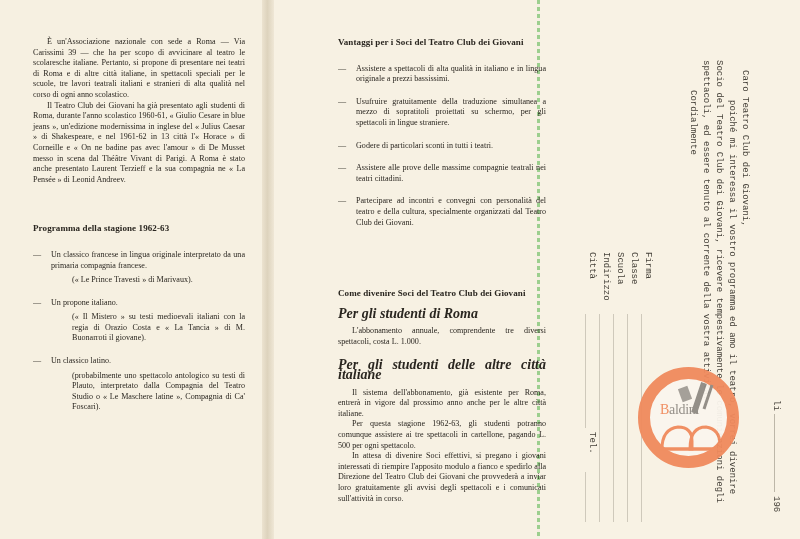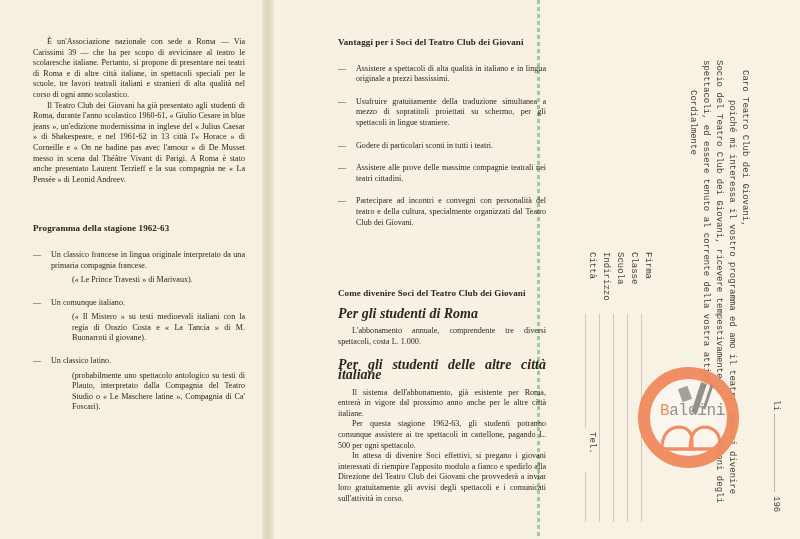--- a/index.html
+++ b/index.html
@@ -45,22 +45,22 @@
   .fields { position: absolute; top: 143px; left: 212px; width: 270px; }
   .field { display: flex; align-items: flex-end; height: 12px; margin-bottom: 2px; }
   .field .lbl { width: 62px; }
   .field .rule { flex: 1; border-bottom: 1px solid #cfc9bb; height: 9px; }
   .field .extra { width: 44px; padding-left: 4px; }
 
   
   .stamp { position: absolute; left: 638px; top: 367px; width: 101px; height: 101px; border-radius: 50%;
     border: 12px solid #f08a5d; background: #fbf6ee; opacity: 0.95; }
   .stamp-logo { position: absolute; left: 0; top: 0; width: 77px; height: 77px; }
-  .stamp-text { position: absolute; left: 10px; top: 23px; font-family: Liberation Mono, monospace;
-    font-size: 16px; color: #f08a5d; letter-spacing: -0.3px; }
+  .stamp-text { position: absolute; left: 10px; top: 23px; font-family: Liberation Serif, serif;
+    font-size: 14px; color: #f08a5d; letter-spacing: -0.3px; }
   .stamp-text .rest { color: #8f8a84; }
 </style>
 </head>
 <body>
 
 <div class="sheet panel-left"></div>
 <div class="sheet fold-left"></div>
 <div class="sheet panel-mid"></div>
 <div class="sheet panel-right"></div>
 <div class="perforation"></div>
@@ -69,21 +69,21 @@
   <p class="indent">È un'Associazione nazionale con sede a Roma — Via Carissimi 39 — che ha per scopo di avvicinare al teatro le scolaresche italiane. Pertanto, si propone di presentare nei teatri di Roma e di altre città italiane, in spettacoli speciali per le scuole, tre lavori teatrali italiani e stranieri di alta qualità nel corso di ogni anno scolastico.</p>
   <p class="indent">Il Teatro Club dei Giovani ha già presentato agli studenti di Roma, durante l'anno scolastico 1960-61, « Giulio Cesare in blue jeans », un'edizione modernissima in inglese del « Julius Caesar » di Shakespeare, e nel 1961-62 in 13 città l'« Horace » di Corneille e « On ne badine pas avec l'amour » di De Musset messo in scena dal Théâtre Vivant di Parigi. A Roma è stato anche presentato Laurent Terzieff e la sua compagnia ne « La Pensée » di Leonid Andreev.</p>
   <div class="gap-section"></div>
   <h2>Programma della stagione 1962-63</h2>
   <ul class="dash">
     <li>
       <div>Un classico francese in lingua originale interpretato da una primaria compagnia francese.</div>
       <div class="note">(« Le Prince Travesti » di Marivaux).</div>
     </li>
     <li>
-      <div>Un comunque italiano.</div>
+      <div>Un propone italiano.</div>
       <div class="note">(« Il Mistero » su testi medioevali italiani con la regia di Orazio Costa e « La Tancia » di M. Buonarroti il giovane).</div>
     </li>
     <li>
       <div>Un classico latino.</div>
       <div class="note">(probabilmente uno spettacolo antologico su testi di Plauto, interpretato dalla Compagnia del Teatro Studio o « Le Maschere latine », Compagnia di Ca' Foscari).</div>
     </li>
   </ul>
 </div>
 
 <div class="col col-mid">

